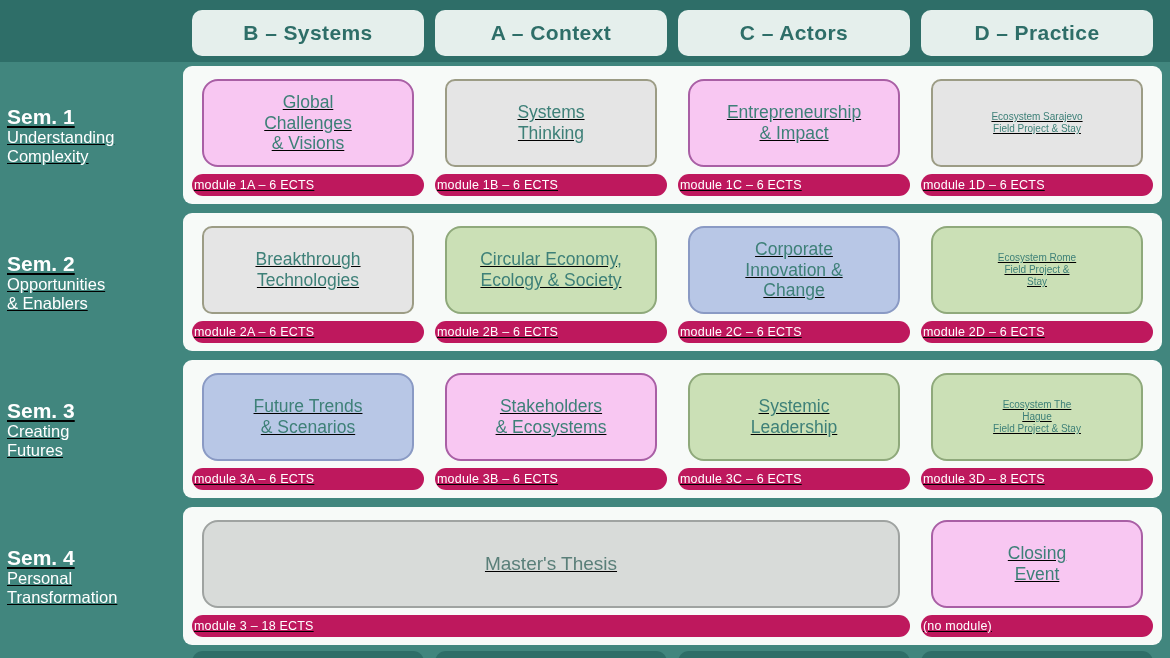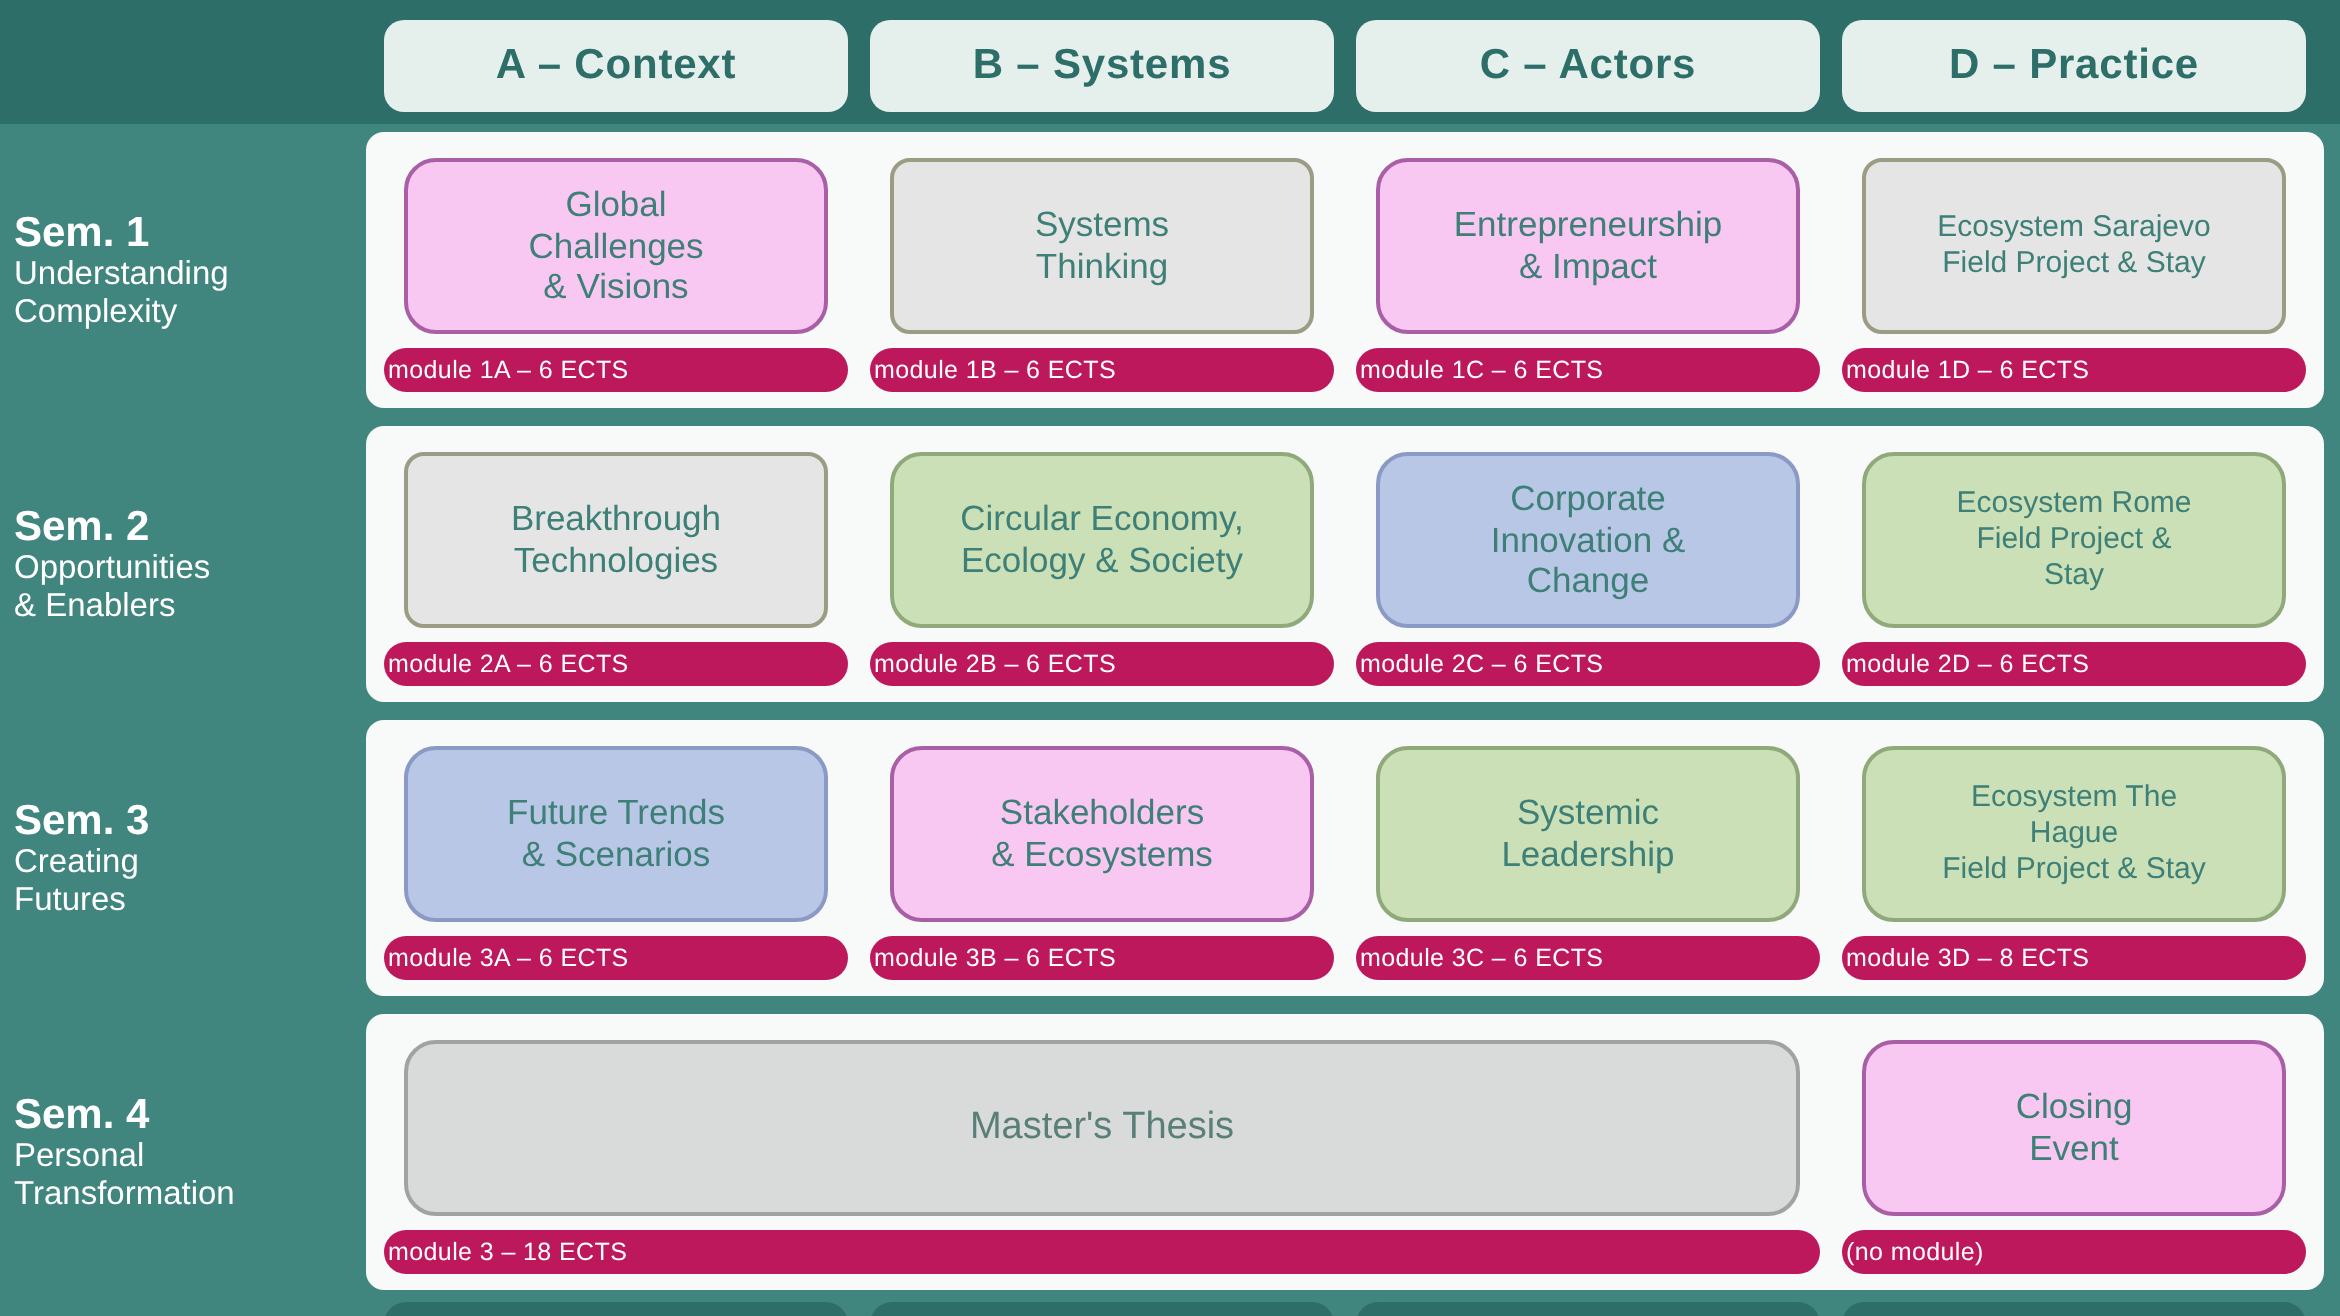--- a/index.html
+++ b/index.html
@@ -41,20 +41,21 @@
     color: #2E6E68;
     font-weight: bold;
     font-size: 21px;
     letter-spacing: .4px;
   }
   .rows {
     margin-top: 10px;
     display: flex;
     flex-direction: column;
     gap: 9px;
+    text-decoration: underline;
   }
   .row { height: 138px; }
   .row-label {
     width: 183px;
     flex: 0 0 183px;
     color: #FFFFFF;
     display: flex;
     flex-direction: column;
     justify-content: center;
     padding-left: 7px;
@@ -83,21 +84,21 @@
     display: flex;
     align-items: center;
     justify-content: center;
     text-align: center;
     color: #3E8078;
     font-size: 17.5px;
     line-height: 1.18;
     padding: 4px 8px;
   }
   .card span { white-space: pre-line; }
-  .cell.col-d .card { font-size: 15px; }
+  .cell.col-d .card { font-size: 10px; }
   .card[data-color="pink"]   { background: #F8C7F2; border-color: #A95FA5; }
   .card[data-color="yellow"] { background: #e5e5e5; border-color: #9C9C85; border-radius: 10px; }
   .card[data-color="green"]  { background: #CBE0B6; border-color: #8FA97B; align-items: center; }
   .card[data-color="blue"]   { background: #B8C7E6; border-color: #8A9AC4; }
   .card[data-color="gray"]   { background: #D8DBD9; border-color: #9FA3A1; color: #5A7F79; font-size: 19px; }
   .pill {
     background: #be185d;
     color: #FFFFFF;
     border-radius: 11px;
     font-size: 12.5px;
@@ -115,22 +116,22 @@
 </head>
 <body>
 
 <div class="top-band"></div>
 
 <div class="wrap">
 
   <div class="header-row">
     <div class="label-spacer"></div>
     <div class="header-body">
+      <div class="header-box">B – Systems</div>
       <div class="header-box">A – Context</div>
-      <div class="header-box">B – Systems</div>
       <div class="header-box">C – Actors</div>
       <div class="header-box">D – Practice</div>
     </div>
   </div>
 
   <div class="rows">
 
     <div class="row">
       <div class="row-label">
         <div class="sem">Sem. 1</div>

